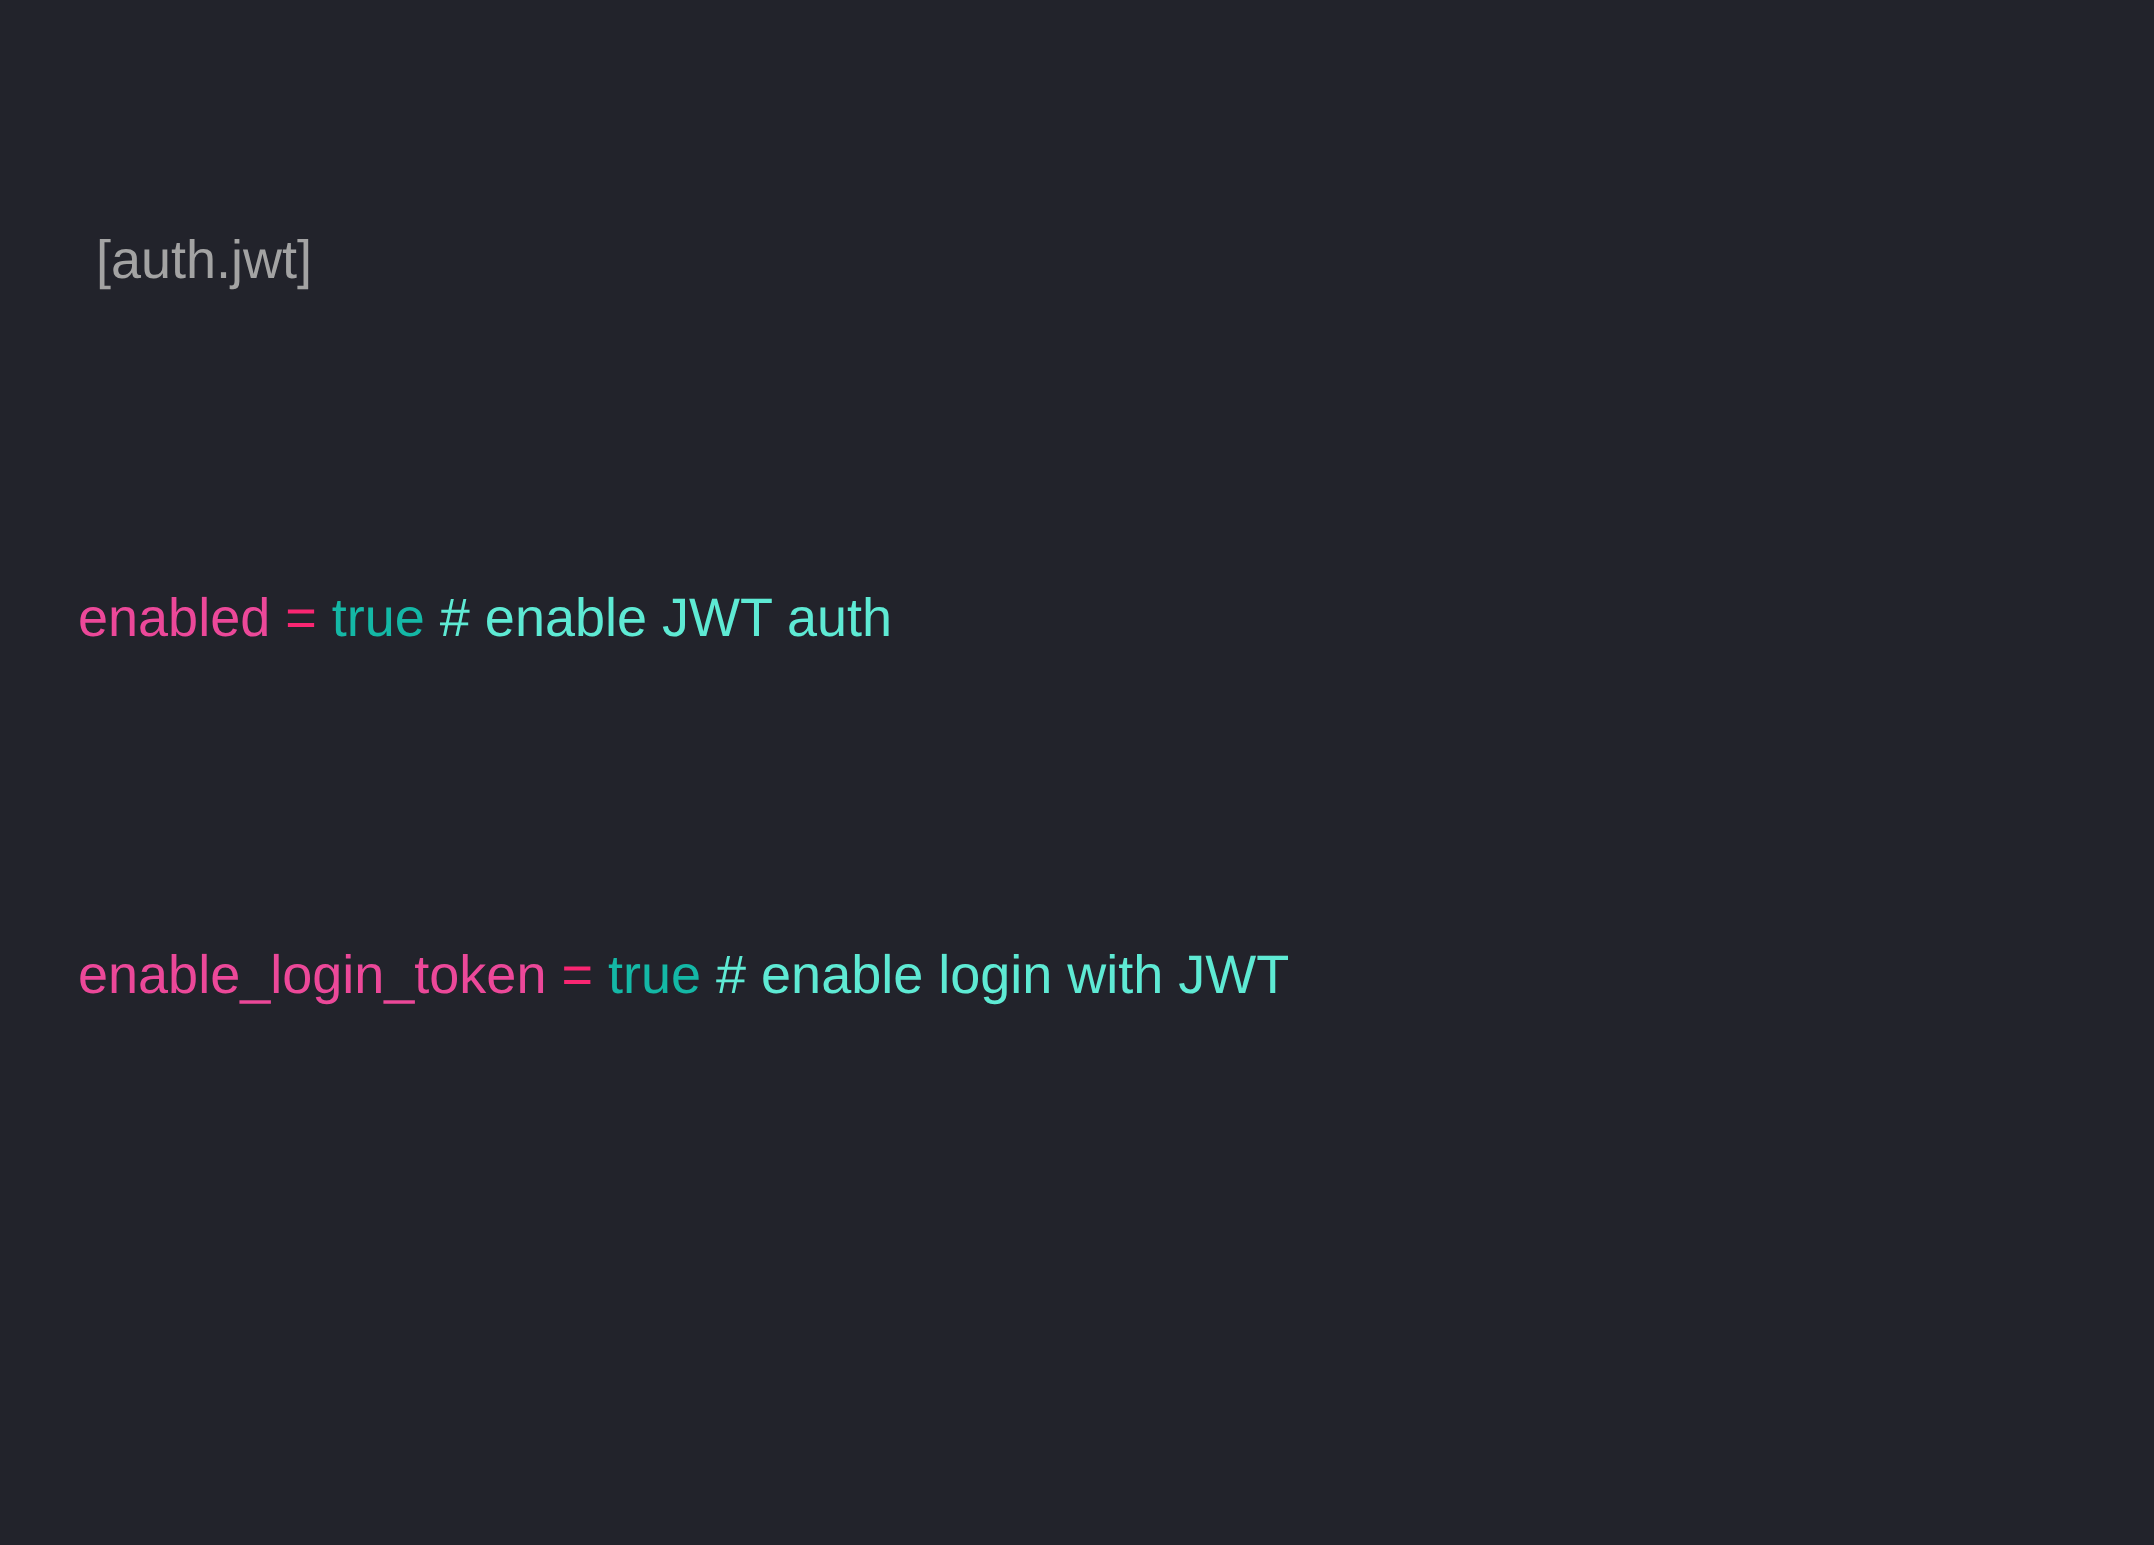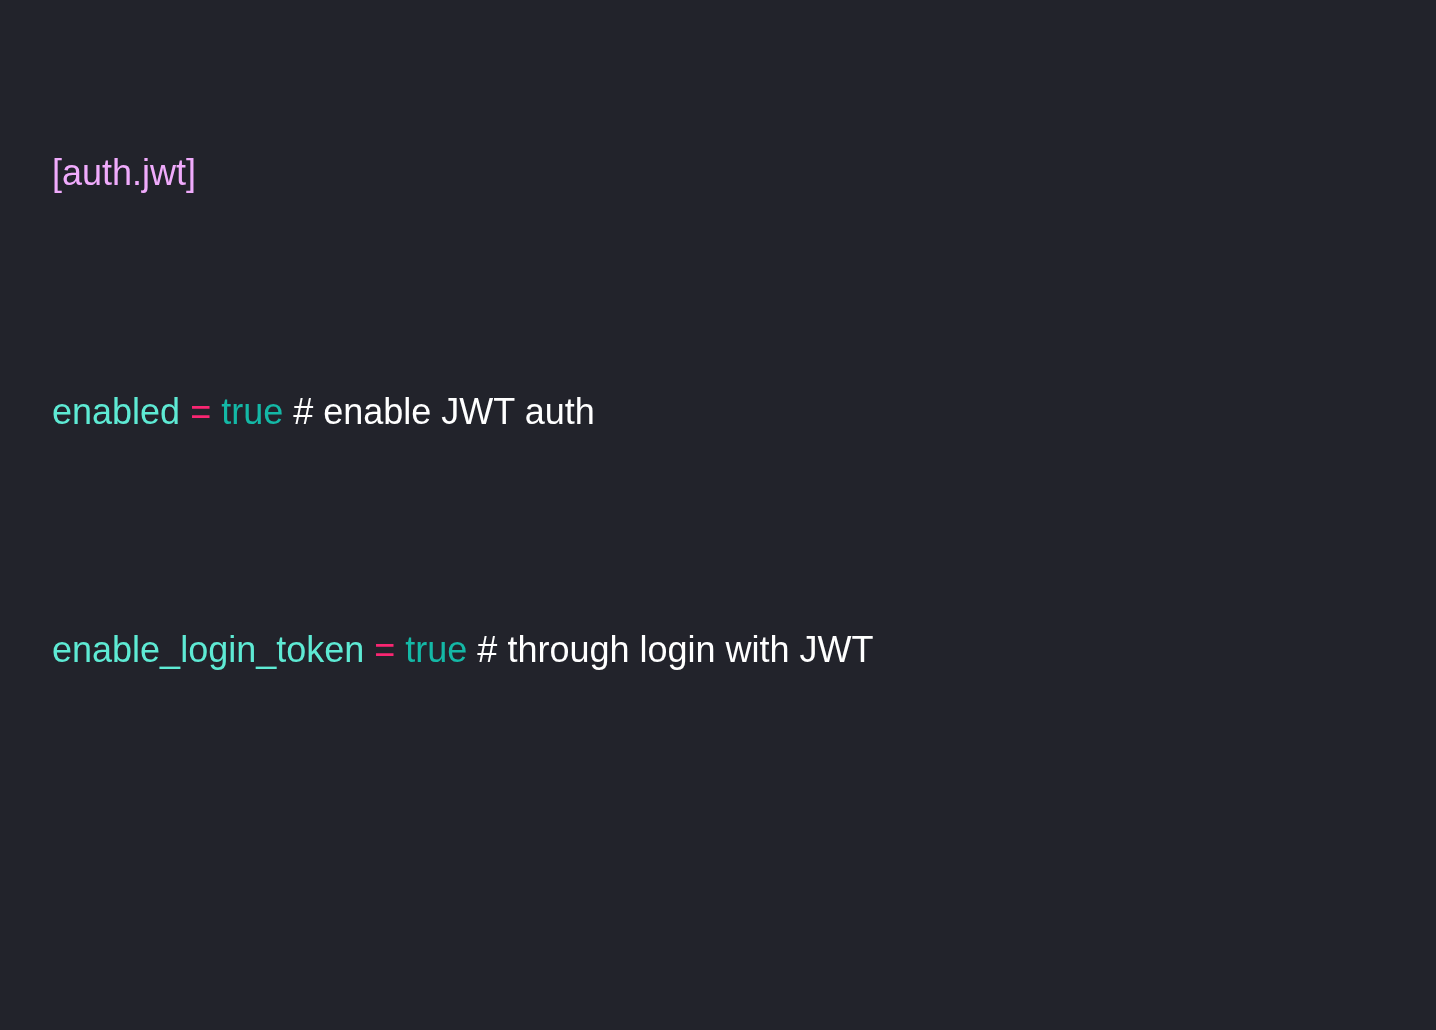--- a/index.html
+++ b/index.html
@@ -18,35 +18,35 @@
       top: 24px;
       width: 1340px;
       font-family: "Liberation Sans", sans-serif;
       font-size: 36px;
       line-height: 59.6px;
       color: #a9a9a9;
       white-space: pre-wrap;
       word-wrap: break-word;
     }
     .line { display: block; min-height: 59.6px; }
-    .section { color: #f0abfc; }
-    .key { color: #5eead4; }
+    .section { color: #a3a3a3; margin-left: 12px; }
+    .key { color: #ec4899; }
     .eq { color: #f92672; }
     .val { color: #14b8a6; }
-    .comment { color: #ffffff; margin-top: 24px; }
+    .comment { color: #5eead4; margin-top: 24px; }
   </style>
 </head>
 <body>
 
 <div class="code">
   <span class="line"><span class="section">[auth.jwt]</span></span>
 
   <span class="line"><span class="key">enabled</span><span class="eq"> = </span><span class="val">true</span><span class="comment"> # enable JWT auth</span></span>
 
-  <span class="line"><span class="key">enable_login_token</span><span class="eq"> = </span><span class="val">true</span><span class="comment"> # through login with JWT</span></span>
+  <span class="line"><span class="key">enable_login_token</span><span class="eq"> = </span><span class="val">true</span><span class="comment"> # enable login with JWT</span></span>
 
 
   
 
   
 
   
 
   
 

